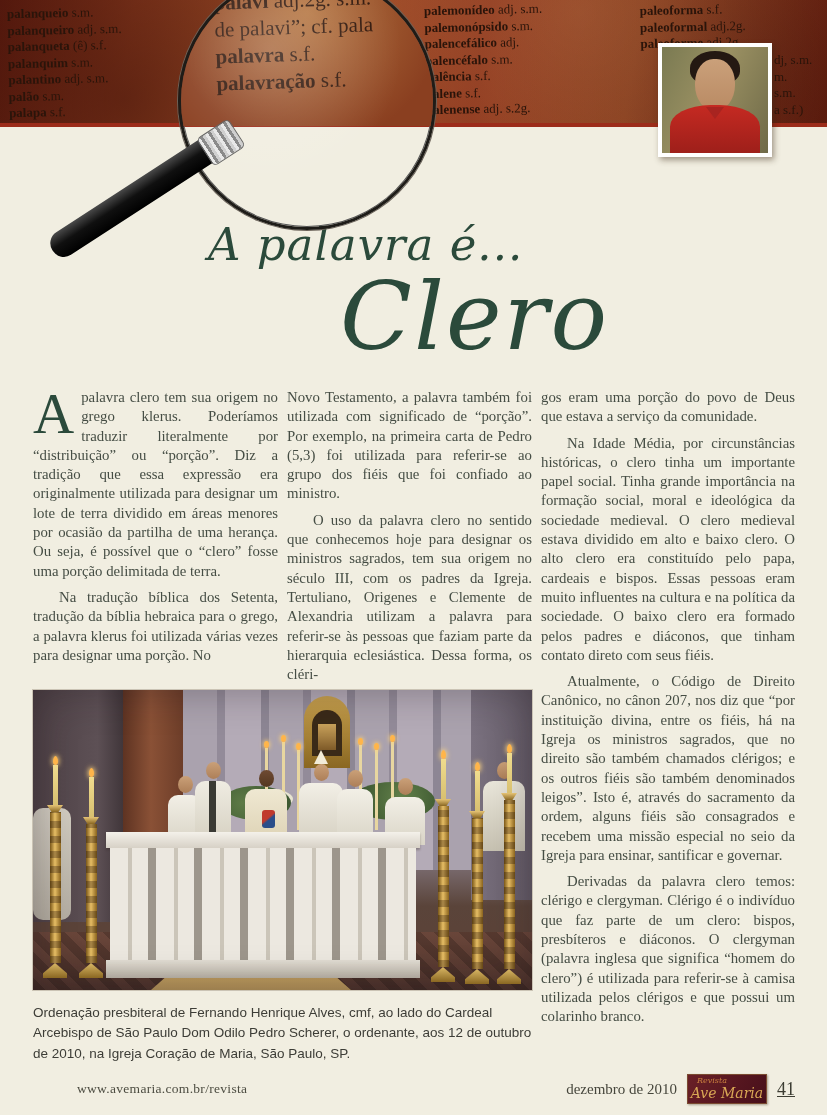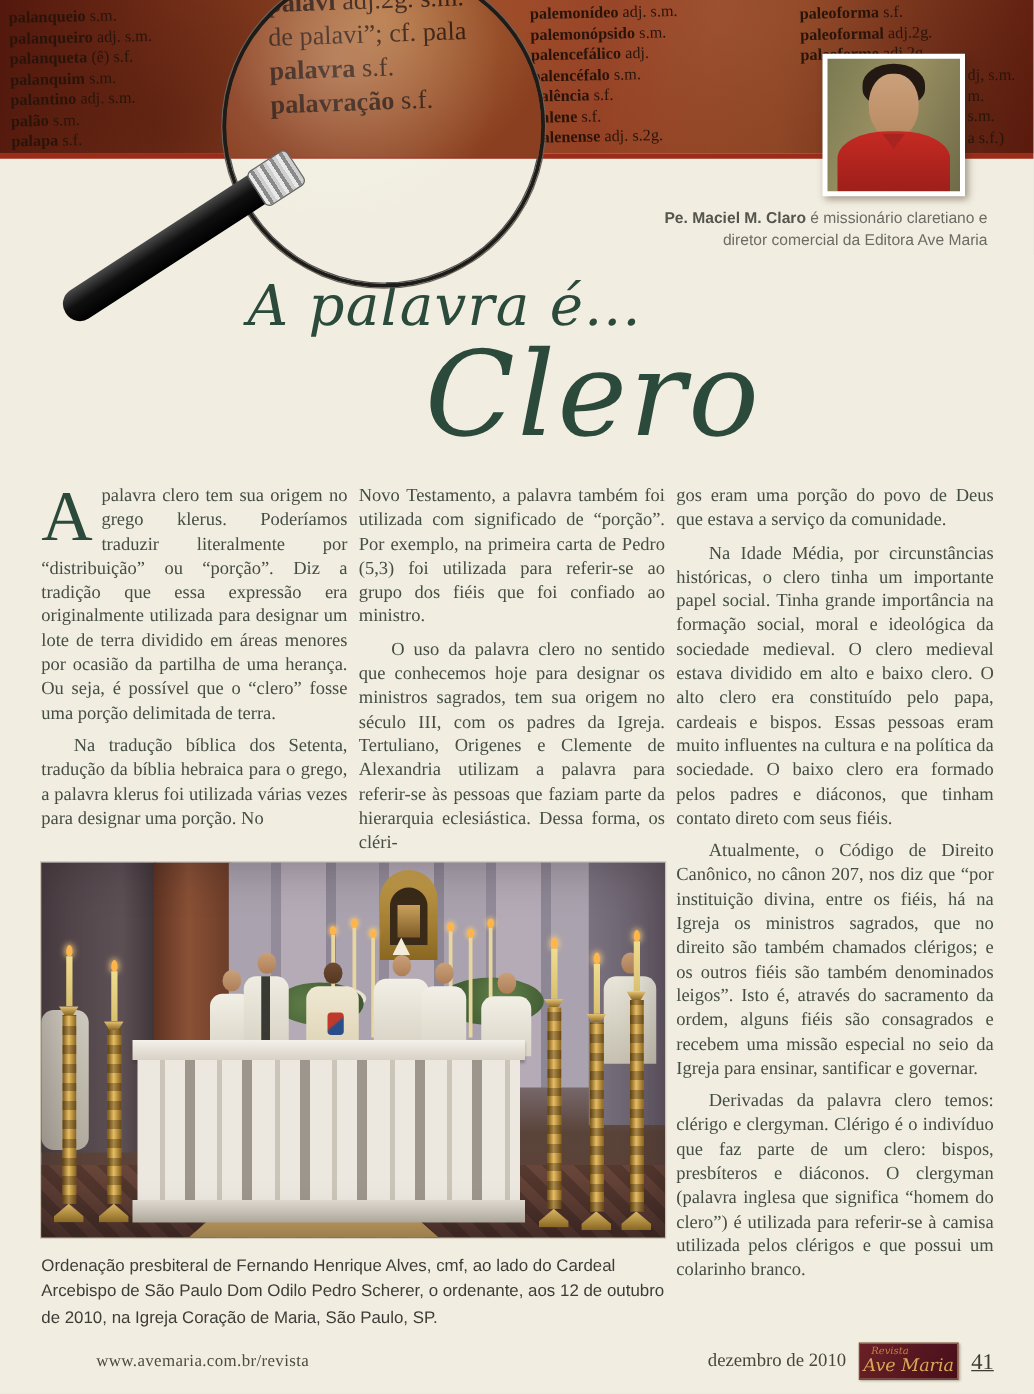--- a/index.html
+++ b/index.html
@@ -49,21 +49,21 @@
     background:linear-gradient(#caa07a,#b98a63);}
   .p-shirt{position:absolute;left:8px;top:58px;width:90px;height:48px;border-radius:45% 45% 0 0;
     background:linear-gradient(#c52a22,#9e1f1a);}
   .p-collar{position:absolute;left:44px;top:60px;width:18px;height:12px;background:#a82420;
     clip-path:polygon(0 0,100% 0,50% 100%);}
   .author-caption{position:absolute;left:510px;top:166px;width:280px;text-align:right;
     font-family:"Liberation Sans",sans-serif;font-size:12.5px;line-height:1.42;color:#6c6c64;}
   .author-caption b{color:#55554d;}
 
   
-  .kicker{position:absolute;left:198px;top:218px;font-family:"DejaVu Serif",serif;font-style:italic;
+  .kicker{position:absolute;left:208px;top:218px;font-family:"DejaVu Serif",serif;font-style:italic;
     font-size:45px;letter-spacing:1px;color:#2b4a3b;}
   .headline{position:absolute;left:340px;top:262px;font-family:"DejaVu Serif",serif;font-style:italic;
     font-size:94px;letter-spacing:2px;color:#2b4a3b;}
 
   
   .content{position:absolute;left:33px;top:388px;width:762px;display:flex;}
   .left-zone{position:relative;width:499px;height:690px;}
   .two-cols{position:absolute;left:0;top:0;width:499px;display:flex;z-index:1;}
   .bodycol{width:245px;font-size:14.8px;line-height:19.3px;text-align:justify;color:#454d44;}
   .bodycol + .bodycol{margin-left:9px;}
@@ -209,23 +209,20 @@
   </div>
 
   <div class="portrait">
     <div class="portrait-inner">
       <div class="p-hair"></div>
       <div class="p-face"></div>
       <div class="p-shirt"></div>
       <div class="p-collar"></div>
     </div>
   </div>
-  <div class="author-caption">
-    <b>Pe. Maciel M. Claro</b><span> é missionário claretiano e diretor comercial da Editora Ave Maria</span>
-  </div>
 
   <div class="kicker">A palavra é...</div>
   <div class="headline">Clero</div>
 
   <div class="content">
     <div class="left-zone">
       <div class="two-cols">
         <div class="bodycol">
           <p class="para"><span class="dropcap">A</span><span>palavra clero tem sua origem no grego klerus. Poderíamos traduzir literalmente por “distribuição” ou “porção”. Diz a tradição que essa expressão era originalmente utilizada para designar um lote de terra dividido em áreas menores por ocasião da partilha de uma herança. Ou seja, é possível que o “clero” fosse uma porção delimitada de terra.</span></p>
           <p class="para indent"><span>Na tradução bíblica dos Setenta, tradução da bíblia hebraica para o grego, a palavra klerus foi utilizada várias vezes para designar uma porção. No</span></p>

